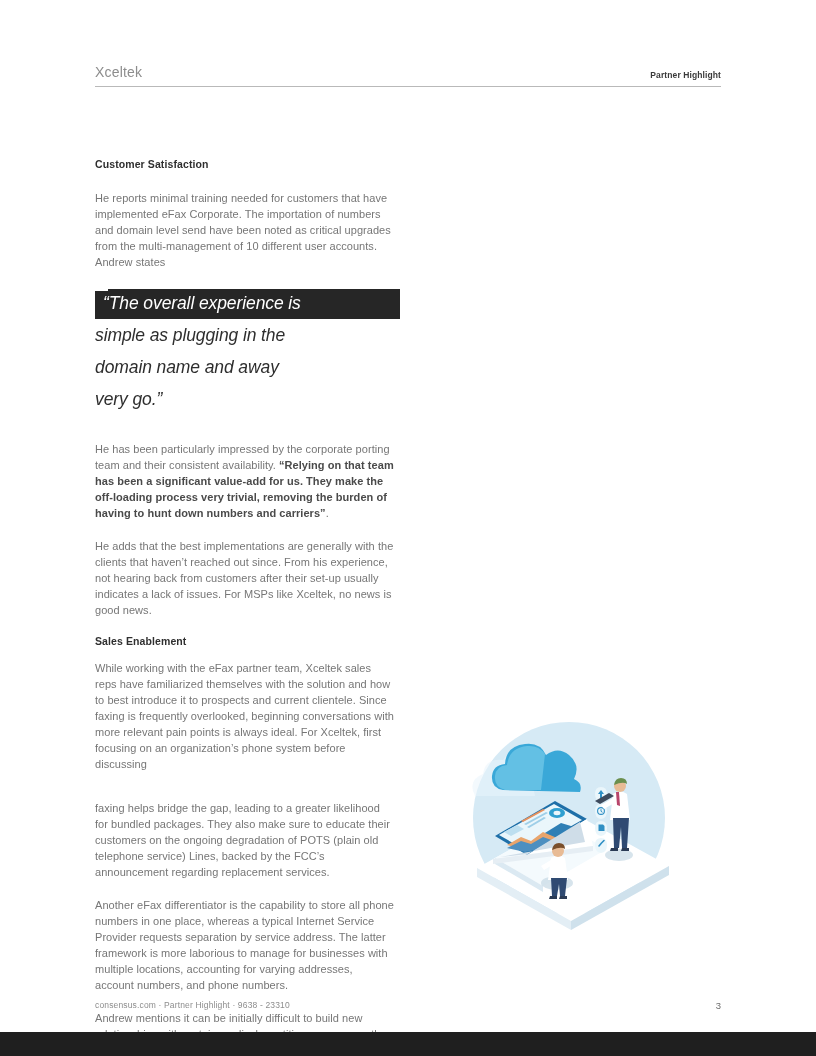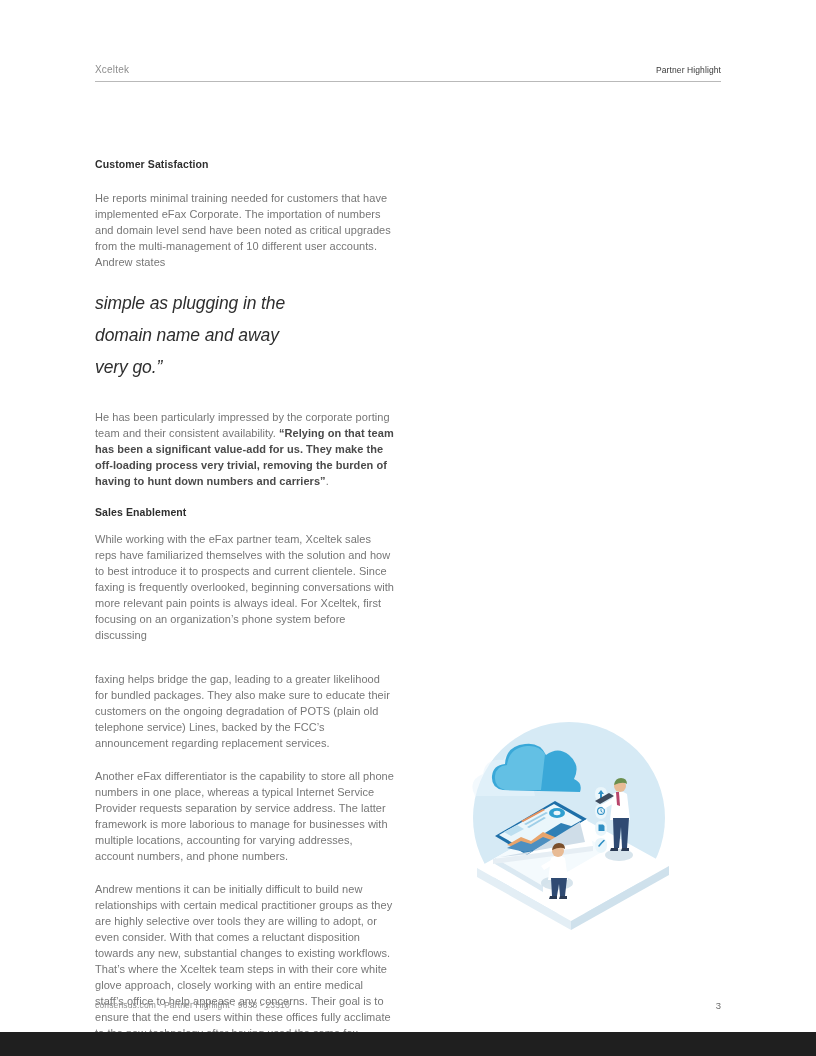--- a/index.html
+++ b/index.html
@@ -28,29 +28,29 @@
     left: 95px;
     right: 95px;
     top: 64px;
     display: flex;
     justify-content: space-between;
     align-items: flex-end;
     padding-bottom: 6px;
     border-bottom: 1.5px solid #b9b9b9;
   }
   .header-left {
-    font-size: 10px;
+    font-size: 14px;
     color: #8d8d8d;
     letter-spacing: .2px;
     text-align: right;
   }
   .header-right {
     font-size: 8.5px;
     color: #3a3a3a;
-    font-weight: normal;
+    font-weight: bold;
     letter-spacing: .1px;
   }
 
   
   .columns {
     position: absolute;
     left: 95px;
     top: 158px;
     width: 626px;
     display: flex;
@@ -180,37 +180,43 @@
   <div class="columns">
 
     <div class="col">
 
       <h2 class="section">Customer Satisfaction</h2>
 
       <p class="body tight">He reports minimal training needed for customers that have implemented eFax Corporate. The importation of numbers and domain level send have been noted as critical upgrades from the multi-management of 10 different user accounts. Andrew states</p>
 
       <div class="pullquote">
 
+        <div class="quote-line">
+          <span class="hl-band band1"></span>
+          <span class="notch"></span>
+          <span class="quote-text on-dark">“The overall experience is</span>
+        </div>
 
 
         <div class="quote-line">
           <span class="quote-text on-light">simple as plugging in the</span>
         </div>
 
         <div class="quote-line">
           <span class="quote-text on-light">domain name and away</span>
         </div>
 
         <div class="quote-line">
           <span class="quote-text on-light">very go.”</span>
         </div>
       </div>
 
       <p class="body"><span>He has been particularly impressed by the corporate porting team and their consistent availability. </span><b>“Relying on that team has been a significant value-add for us. They make the off-loading process very trivial, removing the burden of having to hunt down numbers and carriers”</b><span>.</span></p>
 
+      <p class="body">He adds that the best implementations are generally with the clients that haven’t reached out since. From his experience, not hearing back from customers after their set-up usually indicates a lack of issues. For MSPs like Xceltek, no news is good news.</p>
 
       <h2 class="section">Sales Enablement</h2>
 
       <p class="body">While working with the eFax partner team, Xceltek sales reps have familiarized themselves with the solution and how to best introduce it to prospects and current clientele. Since faxing is frequently overlooked, beginning conversations with more relevant pain points is always ideal. For Xceltek, first focusing on an organization’s phone system before discussing</p>
     </div>
 
     <div class="col">
 
       <p class="body">faxing helps bridge the gap, leading to a greater likelihood for bundled packages. They also make sure to educate their customers on the ongoing degradation of POTS (plain old telephone service) Lines, backed by the FCC’s announcement regarding replacement services.</p>
 

